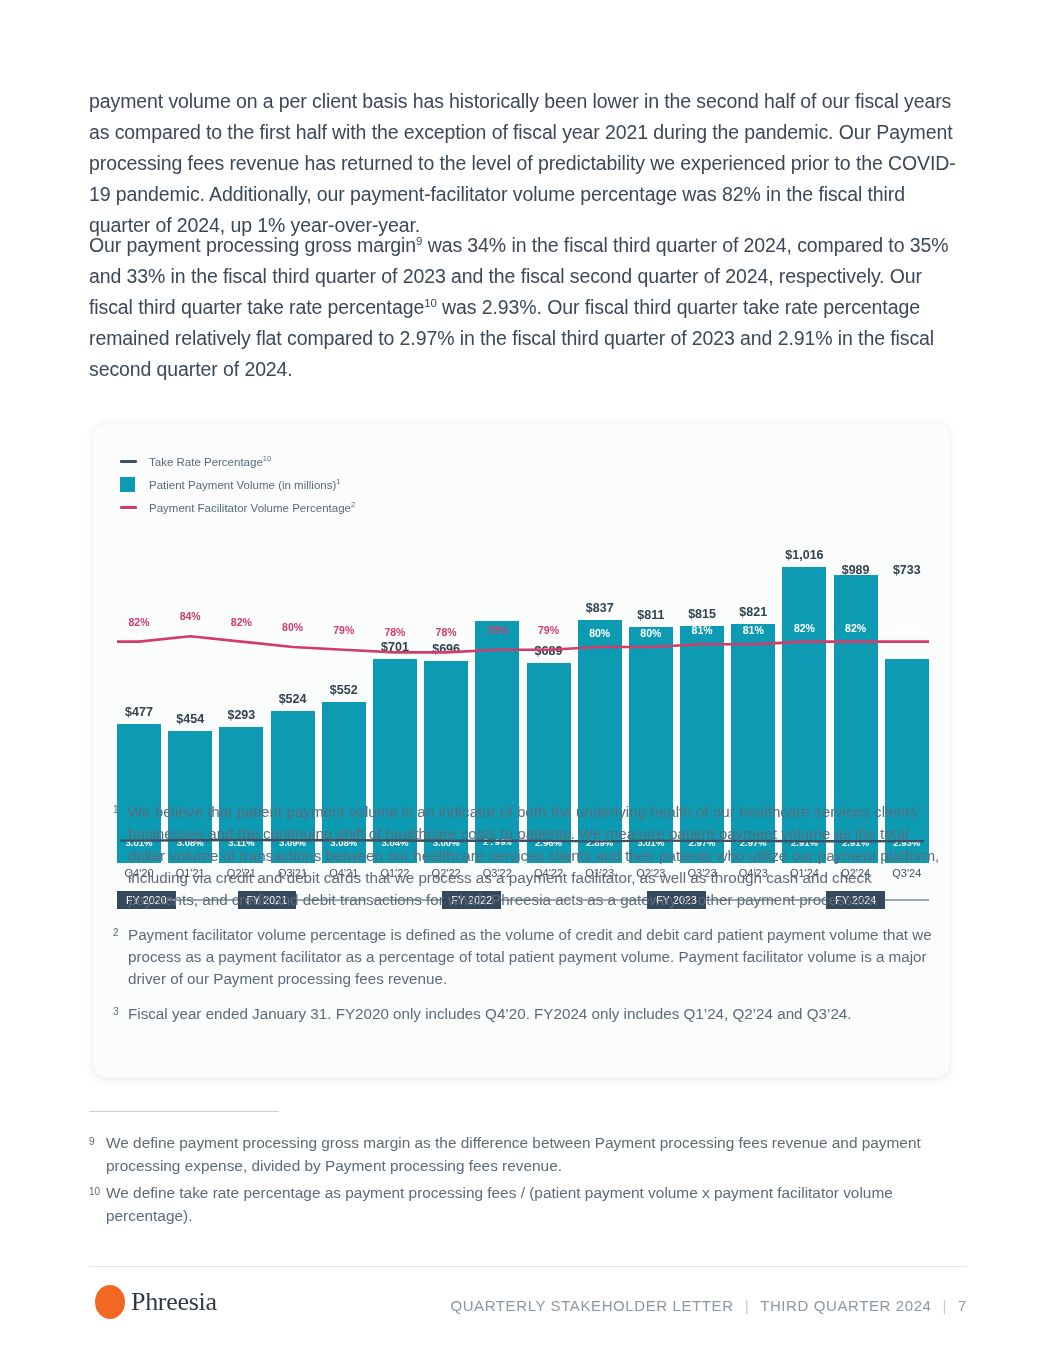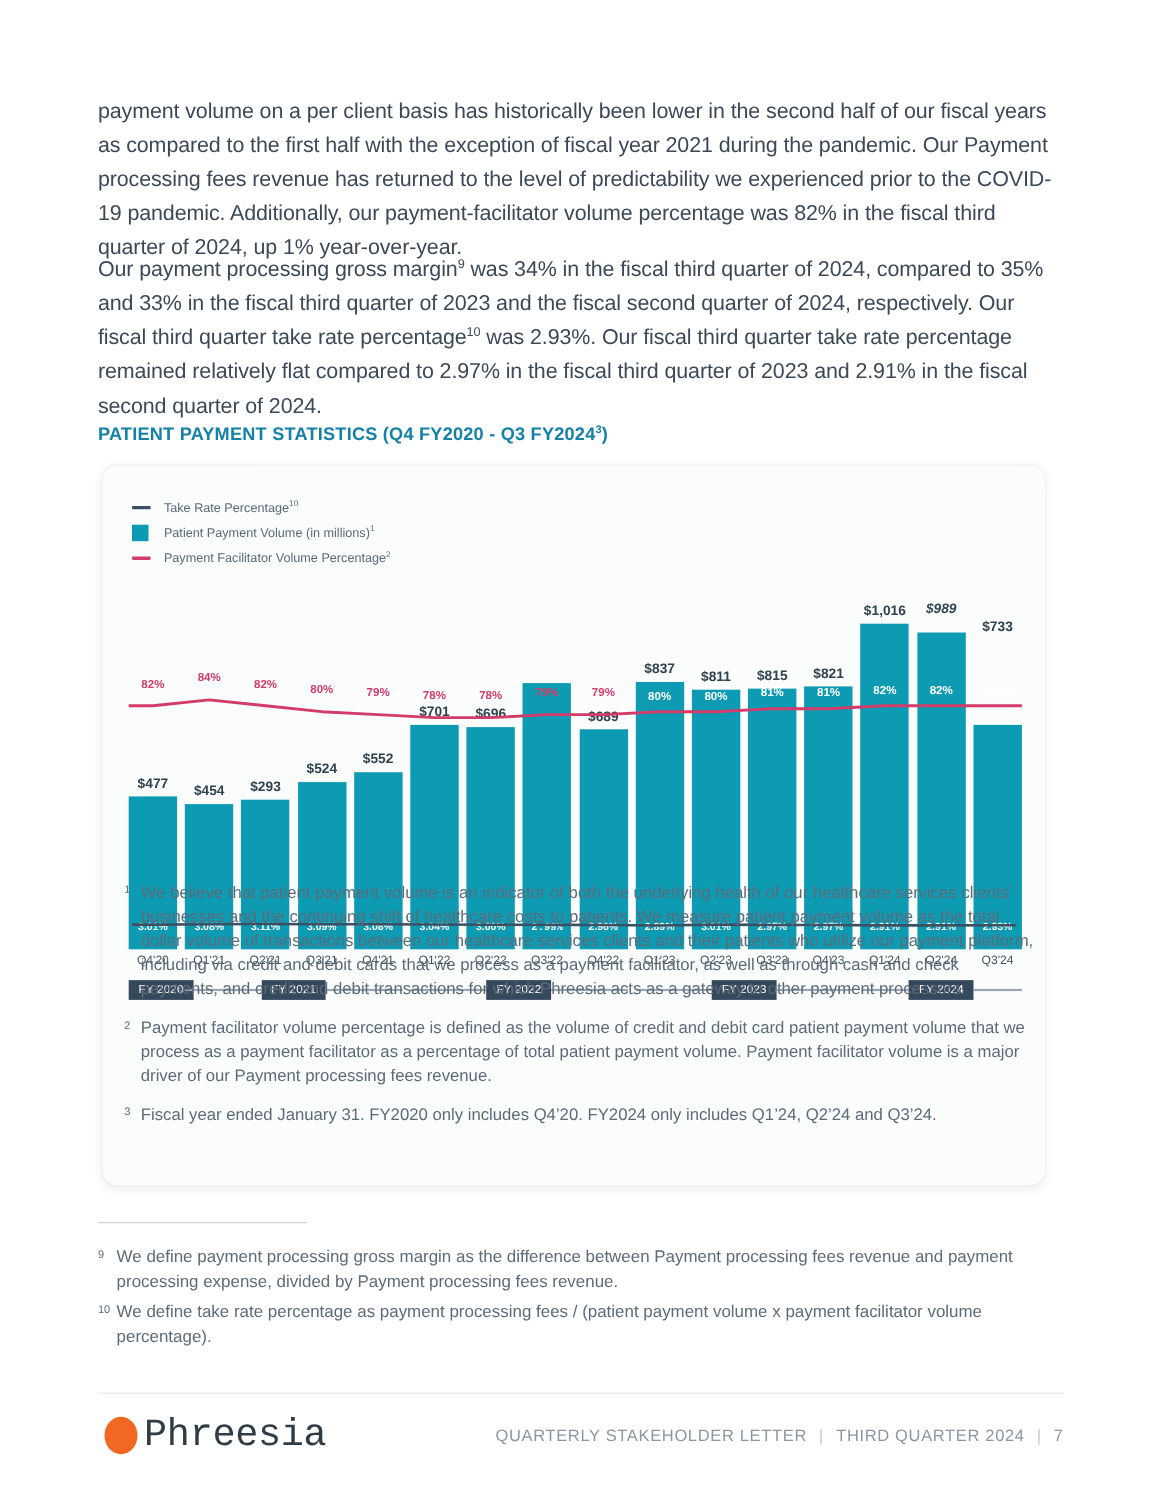--- a/index.html
+++ b/index.html
@@ -274,22 +274,22 @@
     display: flex;
     align-items: center;
   }
   .logo-dot {
     width: 30px;
     height: 34px;
     border-radius: 50%;
     background: #f26722;
   }
   .logo-text {
-    font-family: Liberation Mono, monospace;
-    font-size: 35px;
+    font-family: Liberation Serif, serif;
+    font-size: 26px;
     color: #2f3b45;
     margin-left: 6px;
     letter-spacing: -0.3px;
   }
   .footer-meta {
     position: absolute;
     right: 0;
     top: 12px;
     display: flex;
     align-items: center;
@@ -303,21 +303,20 @@
   }
 </style>
 </head>
 <body>
 
 <div class="page">
 
   <p class="body-copy" id="para1">payment volume on a per client basis has historically been lower in the second half of our fiscal years as compared to the first half with the exception of fiscal year 2021 during the pandemic. Our Payment processing fees revenue has returned to the level of predictability we experienced prior to the COVID-19 pandemic. Additionally, our payment-facilitator volume percentage was 82% in the fiscal third quarter of 2024, up 1% year-over-year.</p>
   <p class="body-copy" id="para2">Our payment processing gross margin<sup>9</sup> was 34% in the fiscal third quarter of 2024, compared to 35% and 33% in the fiscal third quarter of 2023 and the fiscal second quarter of 2024, respectively. Our fiscal third quarter take rate percentage<sup>10</sup> was 2.93%. Our fiscal third quarter take rate percentage remained relatively flat compared to 2.97% in the fiscal third quarter of 2023 and 2.91% in the fiscal second quarter of 2024.</p>
 
-  <h2 class="section-heading">PATIENT PAYMENT STATISTICS (Q4 FY2020 - Q3 FY2024<sup>3</sup>)</h2>
 
   <div class="chart-card">
 
     <div class="legend">
       <div class="legend-row">
         <span class="legend-mark">
           <span class="legend-line-dark"></span>
         </span>
         <span class="legend-label">Take Rate Percentage<sup>10</sup></span>
       </div>
@@ -429,21 +428,21 @@
             <div class="pct-fac inside" style="bottom: 226.7px;">81%</div>
           </div>
           <div class="bar-col">
             <div class="bar-value" style="bottom: 300.564px;">$1,016</div>
             <div class="bar-rect" style="height: 295.564px; background: rgb(13, 155, 179);">
               <div class="take-rate-label">2.91%</div>
             </div>
             <div class="pct-fac inside" style="bottom: 229.4px;">82%</div>
           </div>
           <div class="bar-col">
-            <div class="bar-value" style="bottom: 303px; font-style: italic;">$989</div>
+            <div class="bar-value" style="bottom: 286px;">$989</div>
             <div class="bar-rect" style="height: 287.709px; background: rgb(13, 155, 179);">
               <div class="take-rate-label">2.91%</div>
             </div>
             <div class="pct-fac inside" style="bottom: 229.4px;">82%</div>
           </div>
           <div class="bar-col">
             <div class="bar-value" style="bottom: 285.727px;">$733</div>
             <div class="bar-rect" style="height: 204px; background: rgb(13, 155, 179);">
               <div class="take-rate-label">2.93%</div>
             </div>

